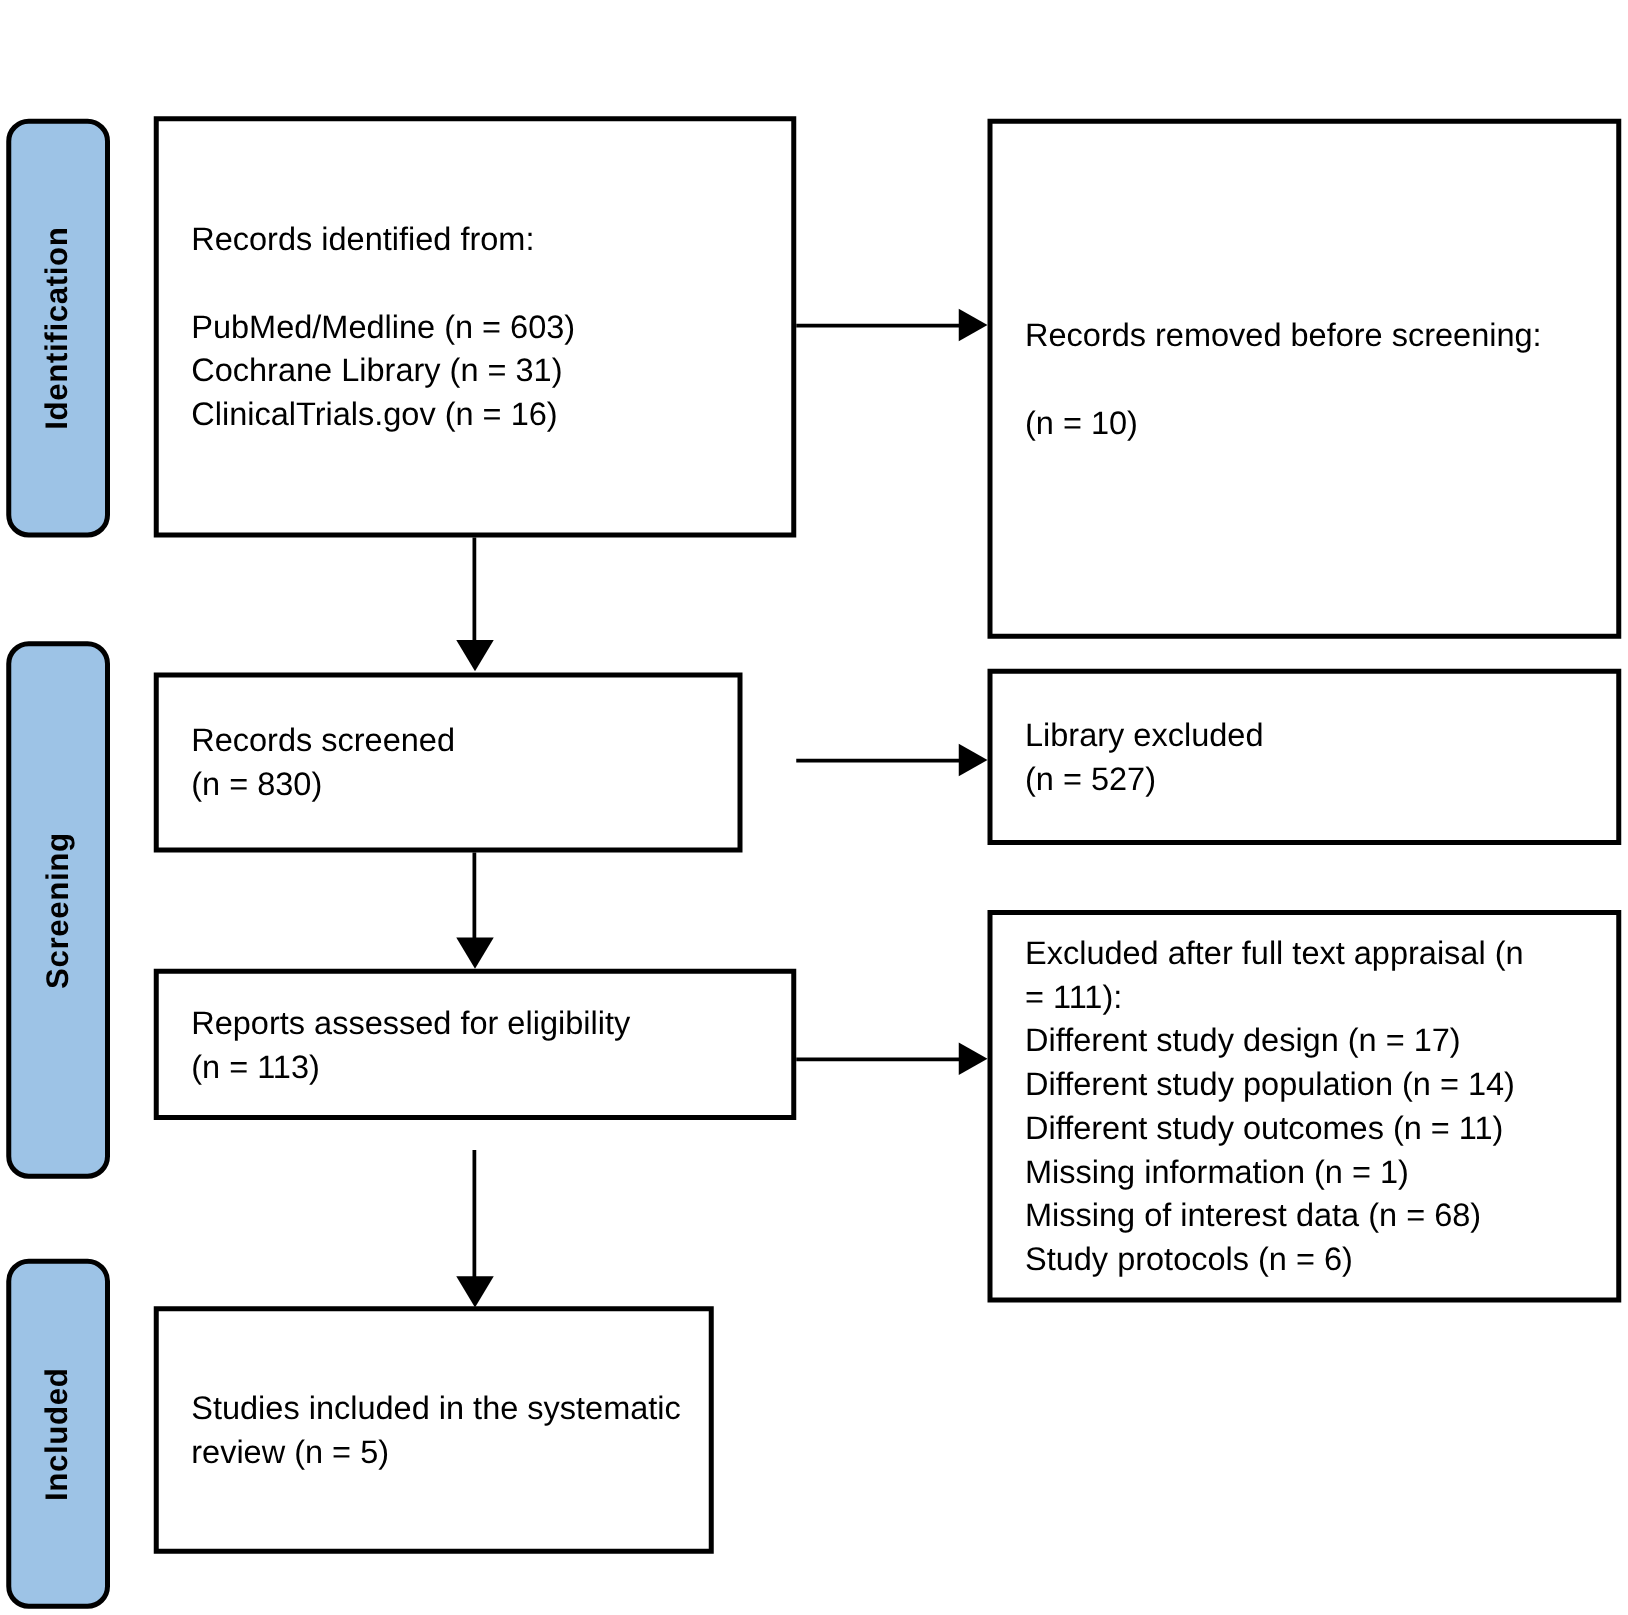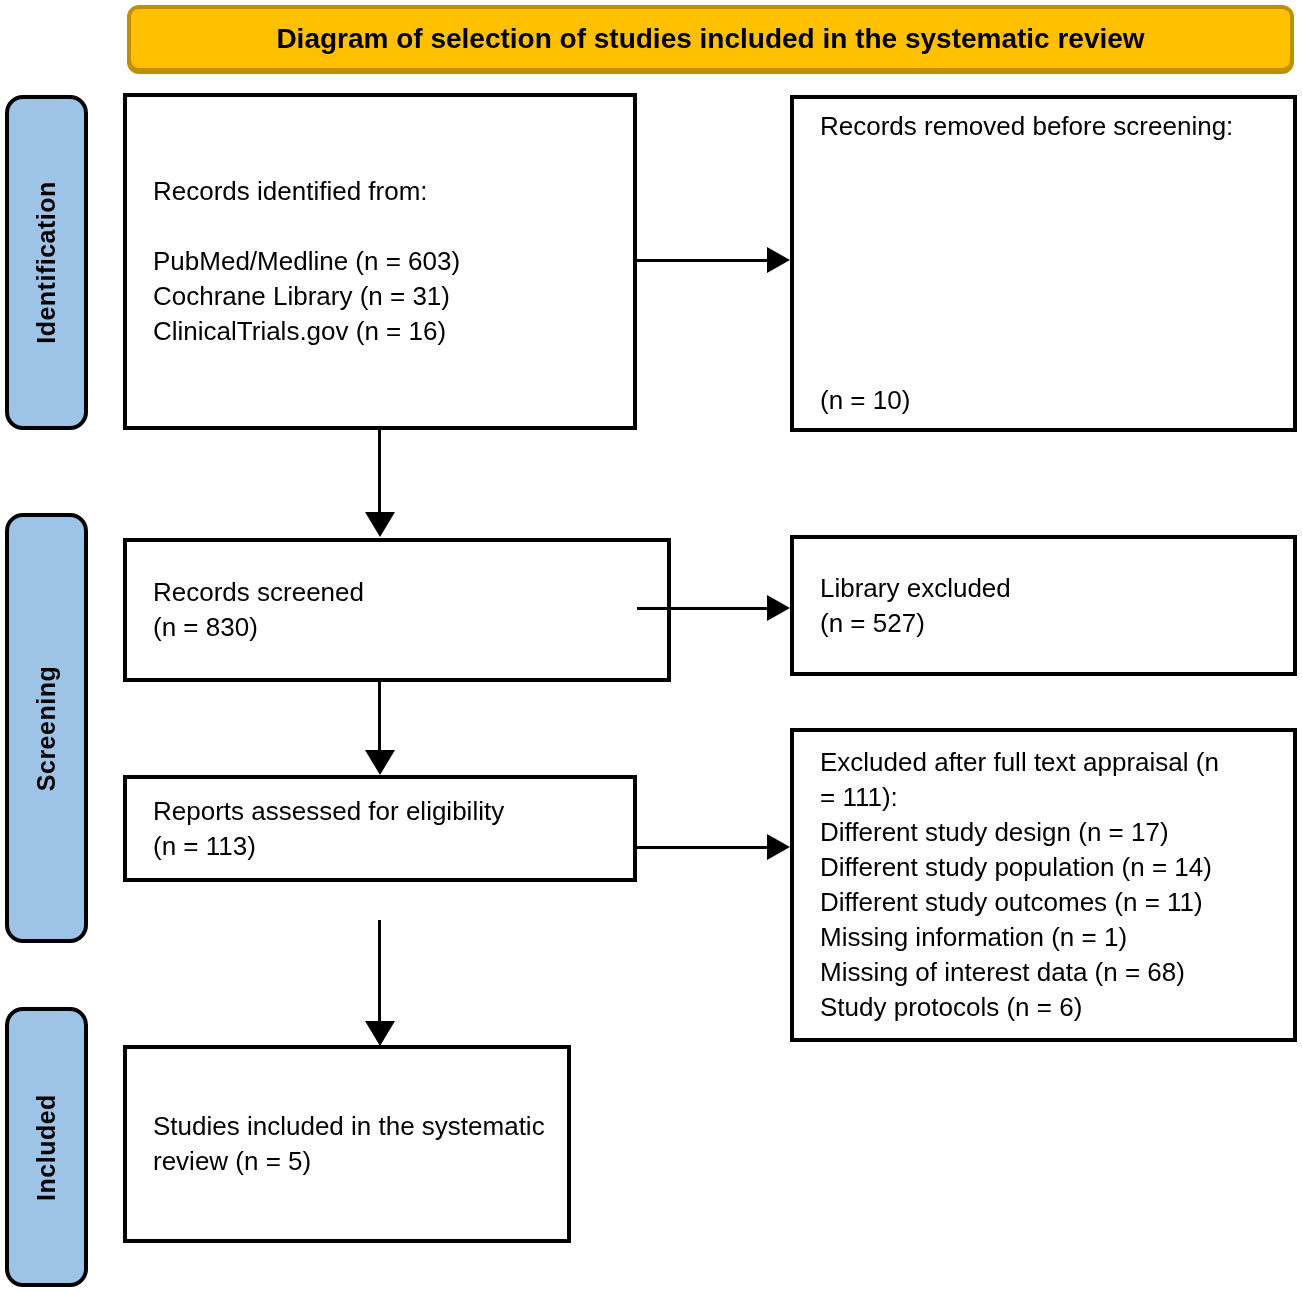--- a/index.html
+++ b/index.html
@@ -61,24 +61,24 @@
     background: var(--box-bg, #FFFFFF);
     border: 4px solid var(--box-border, #000000);
     display: flex; flex-direction: column; justify-content: center;
     padding: 10px 16px 10px 26px;
     font-size: 26px;
     line-height: 35px;
   }
   .box .line { min-height: 35px; }
 
   #box-records-identified { left: 123px; top: 93px;  width: 514px; height: 337px; }
-  #box-records-removed    { left: 790px; top: 95px;  width: 507px; height: 337px; justify-content: space-between; }
-  #box-records-screened   { left: 123px; top: 538px; width: 548px; height: 144px; }
+  #box-records-removed    { left: 790px; top: 95px;  width: 507px; height: 416px; }
+  #box-records-screened   { left: 123px; top: 538px; width: 471px; height: 144px; }
   #box-records-excluded   { left: 790px; top: 535px; width: 507px; height: 141px; }
-  #box-reports-assessed   { left: 123px; top: 775px; width: 514px; height: 107px; }
+  #box-reports-assessed   { left: 123px; top: 775px; width: 514px; height: 121px; }
   #box-excluded-fulltext  { left: 790px; top: 728px; width: 507px; height: 314px; }
   #box-studies-included   { left: 123px; top: 1045px; width: 448px; height: 198px; }
 
   .vline {
     position: absolute;
     left: 378px; width: 3px;
     background: var(--arrow, #000000);
   }
   .vhead {
     position: absolute;
@@ -105,23 +105,20 @@
   }
   #arrow-line-h1 { top: 259px; } #arrow-head-h1 { top: 247px; }
   #arrow-line-h2 { top: 607px; } #arrow-head-h2 { top: 595px; }
   #arrow-line-h3 { top: 846px; } #arrow-head-h3 { top: 834px; }
 </style>
 </head>
 <body>
 
 <div class="canvas">
 
-  <div class="title-box">
-    <span>Diagram of selection of studies included in the systematic review</span>
-  </div>
 
   <div class="stage" id="stage-identification">
     <span class="stage-text">Identification</span>
   </div>
   <div class="stage" id="stage-screening">
     <span class="stage-text">Screening</span>
   </div>
   <div class="stage" id="stage-included">
     <span class="stage-text">Included</span>
   </div>

